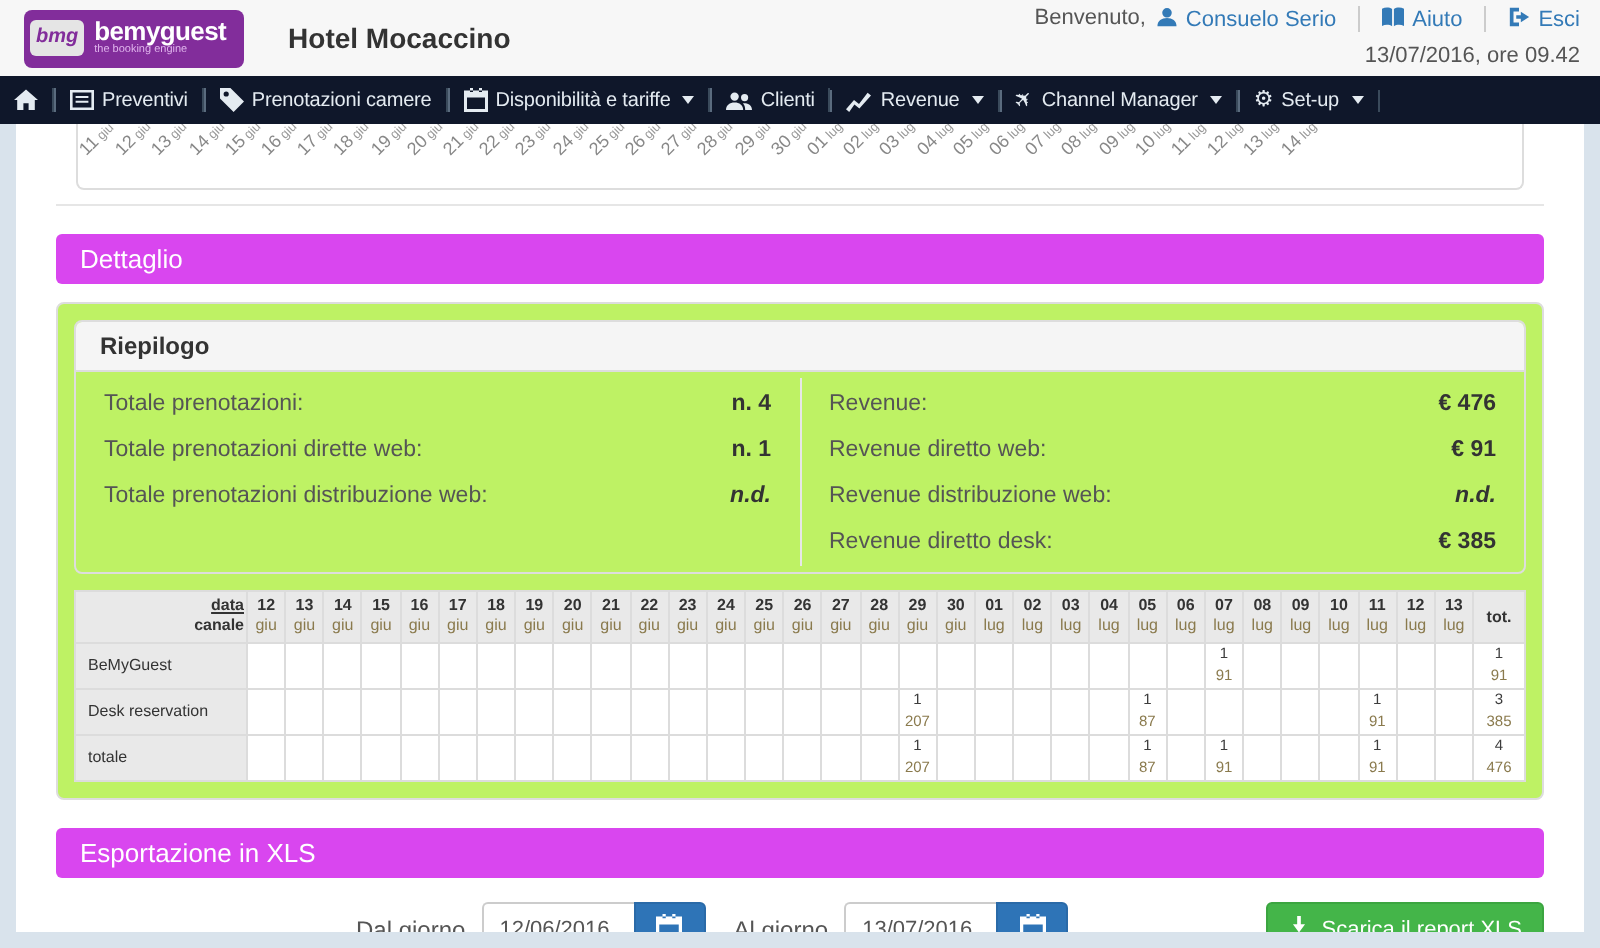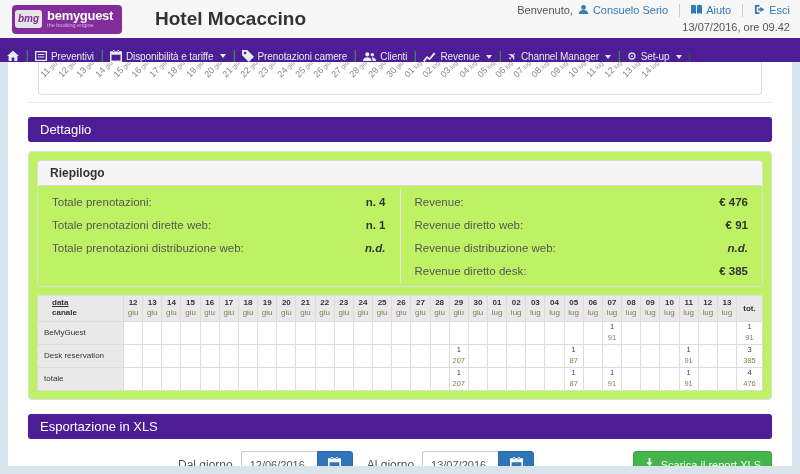--- a/index.html
+++ b/index.html
@@ -14,50 +14,50 @@
 
   
   .topbar { height:38px; background:#f7f7f7; display:flex; align-items:center; position:relative; }
   .logo { background:#822d9b; border-radius:4px; margin-left:12px; height:29px; padding:2px 9px 2px 3px;
           display:flex; align-items:center; gap:5px; cursor:pointer; }
   .logo-badge { background:#e5e5e5; color:#822d9b; font-weight:bold; font-style:italic;
                 border-radius:3px; font-size:10px; padding:4px 3px; line-height:1; }
   .logo-txt { display:flex; flex-direction:column; line-height:1; }
   .logo-name { color:#fff; font-weight:bold; font-size:13px; letter-spacing:-0.3px; }
   .logo-tag { color:#dfb3ec; font-size:5.5px; margin-top:1px; }
-  .page-title { font-size:19px; font-weight:bold; color:#333; margin:0 0 0 33px; }
+  .page-title { font-size:14px; font-weight:bold; color:#333; margin:0 0 0 22px; }
   .top-right { margin-left:auto; text-align:right; padding-right:10px; font-size:11px; line-height:1.2; }
   .top-links { display:flex; justify-content:flex-end; gap:5px; color:#555; }
   .top-links a { color:#337ab7; display:inline-flex; align-items:center; gap:4px; }
   .vsep { border-left:1px solid #ccc; height:13px; margin:0 6px; }
   .top-datetime { color:#555; margin-top:3px; }
 
   
-  .mainnav { height:24px; background:#4c1d95; display:flex; align-items:flex-end; }
+  .mainnav { height:24px; background:#0f172a; display:flex; align-items:center; }
   .nav-item { display:flex; align-items:center; gap:4px; padding:0 7px; color:#e4ebf1;
               font-size:10px; letter-spacing:-0.1px; white-space:nowrap; cursor:pointer;
               border-right:1px solid #3a4a5b; border-left:1px solid #5a6b7e; }
   .nav-item:first-child { border-left:none; }
   .nav-item .icon { display:inline-flex; }
   .caret { width:0; height:0; border-left:3.5px solid transparent; border-right:3.5px solid transparent;
            border-top:4px solid #e4ebf1; margin-left:2px; }
   .glyph { font-size:11px; line-height:1; }
 
   
   .content { margin:0 8px; background:#fff; height:404px; overflow:hidden; position:relative; }
 
   .chart-strip { position:relative; height:33px; margin:0 30px; overflow:hidden;
                  border-left:1px solid #ddd; border-right:1px solid #ddd; border-bottom:1px solid #ddd;
                  border-radius:0 0 4px 4px; }
   .axis-label { position:absolute; top:7px; line-height:10px; font-size:9px; color:#888;
                 white-space:nowrap; transform:rotate(-45deg); transform-origin:left bottom; }
   .axis-label .mo { font-size:6.5px; color:#9a9a9a; }
   .chart-outer-bottom { margin:0 20px; height:8px; border-bottom:1px solid #e6e6e6; }
 
-  .section-bar { margin:14px 20px 0; background:#4c1d95; color:#fff; font-size:13px;
+  .section-bar { margin:14px 20px 0; background:#d946ef; color:#fff; font-size:13px;
                  padding:5px 12px; border-radius:3px; }
 
   .big-panel { margin:9px 20px 0; border:1px solid #ddd; border-radius:4px; padding:8px; background:#bef264; }
 
   .riep-panel { border:1px solid #ddd; border-radius:4px; overflow:hidden; }
   .panel-heading { background:#f5f5f5; border-bottom:1px solid #ddd; padding:5px 12px;
                    font-weight:bold; font-size:12px; color:#333; }
   .riep-body { display:flex; padding:3px 0; }
   .riep-col { flex:1; padding:1px 14px; }
   .riep-col.right { border-left:1px solid #e7e7e7; }
@@ -65,21 +65,21 @@
               font-size:11.5px; color:#555; }
   .riep-value { font-weight:bold; color:#333; }
   .riep-value.na { font-style:italic; }
 
   table.grid { width:100%; border-collapse:collapse; table-layout:fixed; margin-top:8px; }
   .grid th, .grid td { border:1px solid #dcdcdc; }
   .grid th { background:#e9e9e9; font-size:8px; color:#333; padding:2px 1px; vertical-align:top;
              text-align:center; font-weight:bold; }
   .grid th .day { display:block; line-height:1.2; }
   .grid th .month { display:block; font-weight:normal; color:#8a7a4d; line-height:1.2; }
-  .grid th.corner { text-align:left; padding-left:14px; }
+  .grid th.corner { text-align:right; padding-left:14px; }
   .grid th.corner .u { text-decoration:underline; display:block; line-height:1.3; }
   .grid th.corner .c { display:block; line-height:1.3; }
   .grid th.totcol { vertical-align:middle; font-size:8px; }
   .grid td { height:23px; text-align:center; font-size:7.5px; padding:0; background:#fff; }
   .grid td.rowlabel { background:#e9e9e9; text-align:left; padding-left:6px; font-size:8px; color:#333; }
   .grid td .n { display:block; color:#3d3d3d; line-height:1.4; }
   .grid td .v { display:block; color:#8a7a4d; line-height:1.4; }
 
   .export-row { display:flex; align-items:center; margin:12px 20px 0; }
   .export-row label { font-size:12px; color:#555; margin-right:8px; }
@@ -157,33 +157,33 @@
         <svg width="12" height="12" viewBox="0 0 12 12" fill="currentColor">
           <path fill-rule="evenodd" d="M0 1h12v10H0zm1.3 1.3v7.4h9.4V2.3z"></path>
           <path d="M2.8 4h6.4v1H2.8zm0 2.4h6.4v1H2.8z"></path>
         </svg>
       </span>
       <span>Preventivi</span>
     </a>
     <a class="nav-item">
       <span class="icon">
         <svg width="12" height="12" viewBox="0 0 12 12" fill="currentColor">
+          <path fill-rule="evenodd" d="M0 0v5.2L6.8 12 12 6.8 5.2 0zm3.1 1.7a1.3 1.3 0 1 1 0 2.6 1.3 1.3 0 0 1 0-2.6z"></path>
+        </svg>
+      </span>
+      <span>Prenotazioni camere</span>
+    </a>
+    <a class="nav-item">
+      <span class="icon">
+        <svg width="12" height="12" viewBox="0 0 12 12" fill="currentColor">
           <path fill-rule="evenodd" d="M3 0h1.5v2H3zM7.5 0H9v2H7.5zM0 1.2h12V12H0zm1.5 3.6v5.7h9V4.8z"></path>
         </svg>
       </span>
       <span>Disponibilità e tariffe</span>
       <span class="caret"></span>
-    </a>
-    <a class="nav-item">
-      <span class="icon">
-        <svg width="12" height="12" viewBox="0 0 12 12" fill="currentColor">
-          <path fill-rule="evenodd" d="M0 0v5.2L6.8 12 12 6.8 5.2 0zm3.1 1.7a1.3 1.3 0 1 1 0 2.6 1.3 1.3 0 0 1 0-2.6z"></path>
-        </svg>
-      </span>
-      <span>Prenotazioni camere</span>
     </a>
     <a class="nav-item">
       <span class="icon">
         <svg width="13" height="12" viewBox="0 0 13 12" fill="currentColor">
           <path d="M4.3 2.2a2.1 2.1 0 1 1 0 4.2 2.1 2.1 0 0 1 0-4.2zM0 11c0-2.4 1.9-3.7 4.3-3.7S8.6 8.6 8.6 11zM9.3 3a1.8 1.8 0 1 1 0 3.6 1.8 1.8 0 0 1 0-3.6zm.4 4.6c1.9.2 3.3 1.3 3.3 3.4H9.6c0-1.4-.4-2.6-1.2-3.2.4-.2.8-.2 1.3-.2z"></path>
         </svg>
       </span>
       <span>Clienti</span>
     </a>
     <a class="nav-item">

